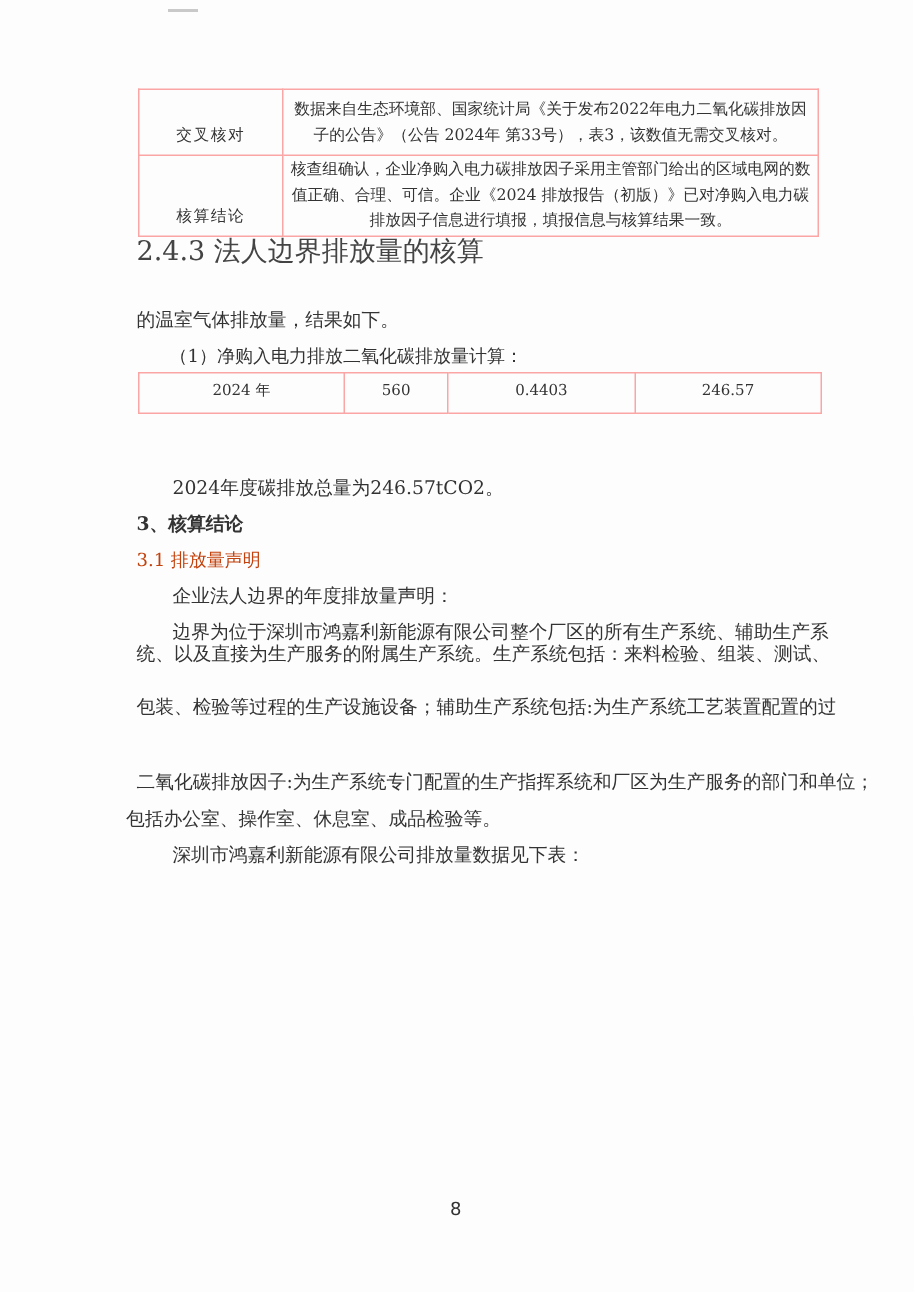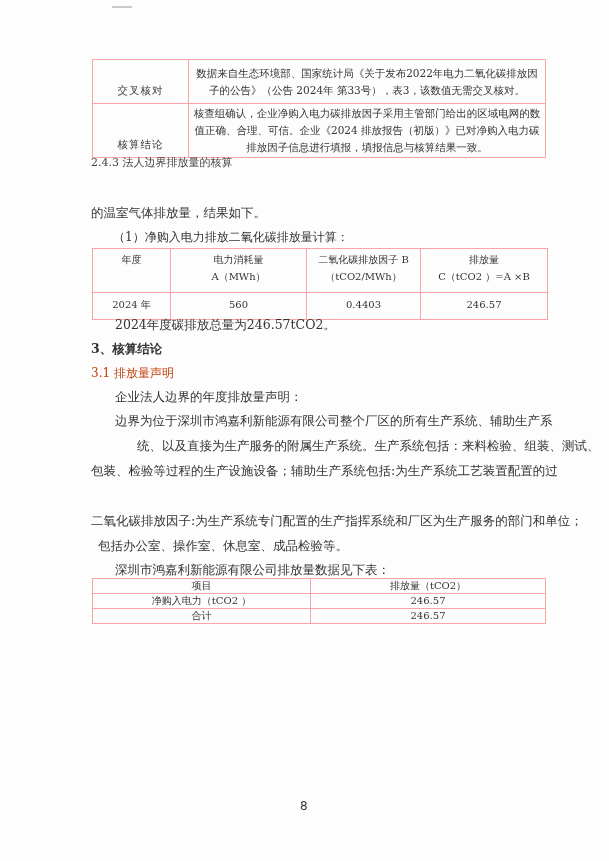--- a/index.html
+++ b/index.html
@@ -43,64 +43,42 @@
       <td class="label">交叉核对</td>
       <td class="content">数据来自生态环境部、国家统计局《关于发布2022年电力二氧化碳排放因子的公告》（公告 2024年 第33号），表3，该数值无需交叉核对。</td>
     </tr>
     <tr class="r2">
       <td class="label">核算结论</td>
       <td class="content">核查组确认，企业净购入电力碳排放因子采用主管部门给出的区域电网的数值正确、合理、可信。企业《2024 排放报告（初版）》已对净购入电力碳排放因子信息进行填报，填报信息与核算结果一致。</td>
     </tr>
   </tbody>
     </table>
 
-  <div class="txt sec" style="left:91px; top:155px; font-size:11px; color:#444;">2.4.3 法人边界排放量的核算</div>
+  <div class="txt sec" style="left:91px; top:155px; font-size:18px; color:#444;">2.4.3 法人边界排放量的核算</div>
   <div class="txt body" style="left:91px; top:205px;">的温室气体排放量，结果如下。</div>
   <div class="txt body" style="left:113px; top:229px; font-size:12px;">（1）净购入电力排放二氧化碳排放量计算：</div>
 
   <table class="t2">
     <tbody>
-        <tr class="head">
-      <td style="width:78px;"><span>年度</span></td>
-      <td style="width:136px;"><span>电力消耗量</span><br><span>A（MWh）</span></td>
-      <td style="width:114px;"><span>二氧化碳排放因子 B</span><br><span>（tCO2/MWh）</span></td>
-      <td><span>排放量</span><br><span>C（tCO2 ）=A ×B</span></td>
-    </tr>
     <tr class="row">
       <td>2024 年</td>
       <td>560</td>
       <td>0.4403</td>
       <td>246.57</td>
     </tr>
   </tbody>
     </table>
 
   <div class="txt body" style="left:115px; top:317px;">2024年度碳排放总量为246.57tCO2。</div>
   <div class="txt h2" style="left:91px; top:341px;">3、核算结论</div>
   <div class="txt sec" style="left:91px; top:365px; font-size:12px;">3.1 排放量声明</div>
   <div class="txt body" style="left:115px; top:389px;">企业法人边界的年度排放量声明：</div>
 
   <div class="txt body" style="left:115px; top:413px;">边界为位于深圳市鸿嘉利新能源有限公司整个厂区的所有生产系统、辅助生产系</div>
-  <div class="txt body" style="left:91px; top:438px;margin-left:46px;">统、以及直接为生产服务的附属生产系统。生产系统包括：来料检验、组装、测试、</div>
+  <div class="txt body" style="left:91px; top:428px;">统、以及直接为生产服务的附属生产系统。生产系统包括：来料检验、组装、测试、</div>
   <div class="txt body" style="left:91px; top:463px;">包装、检验等过程的生产设施设备；辅助生产系统包括:为生产系统工艺装置配置的过</div>
   <div class="txt body" style="left:91px; top:513px;">二氧化碳排放因子:为生产系统专门配置的生产指挥系统和厂区为生产服务的部门和单位；</div>
-  <div class="txt body" style="left:98px; top:538px;">包括办公室、操作室、休息室、成品检验等。</div>
+  <div class="txt body" style="left:84px; top:538px;">包括办公室、操作室、休息室、成品检验等。</div>
   <div class="txt body" style="left:115px; top:562px;">深圳市鸿嘉利新能源有限公司排放量数据见下表：</div>
 
-  <table class="t3">
-    <tbody>
-        <tr>
-      <td style="width:218px;">项目</td>
-      <td>排放量（tCO2）</td>
-    </tr>
-    <tr>
-      <td>净购入电力（tCO2 ）</td>
-      <td>246.57</td>
-    </tr>
-    <tr>
-      <td>合计</td>
-      <td>246.57</td>
-    </tr>
-  </tbody>
-    </table>
 
   <div class="pnum">8</div>
 </div>
 
 </body></html>

